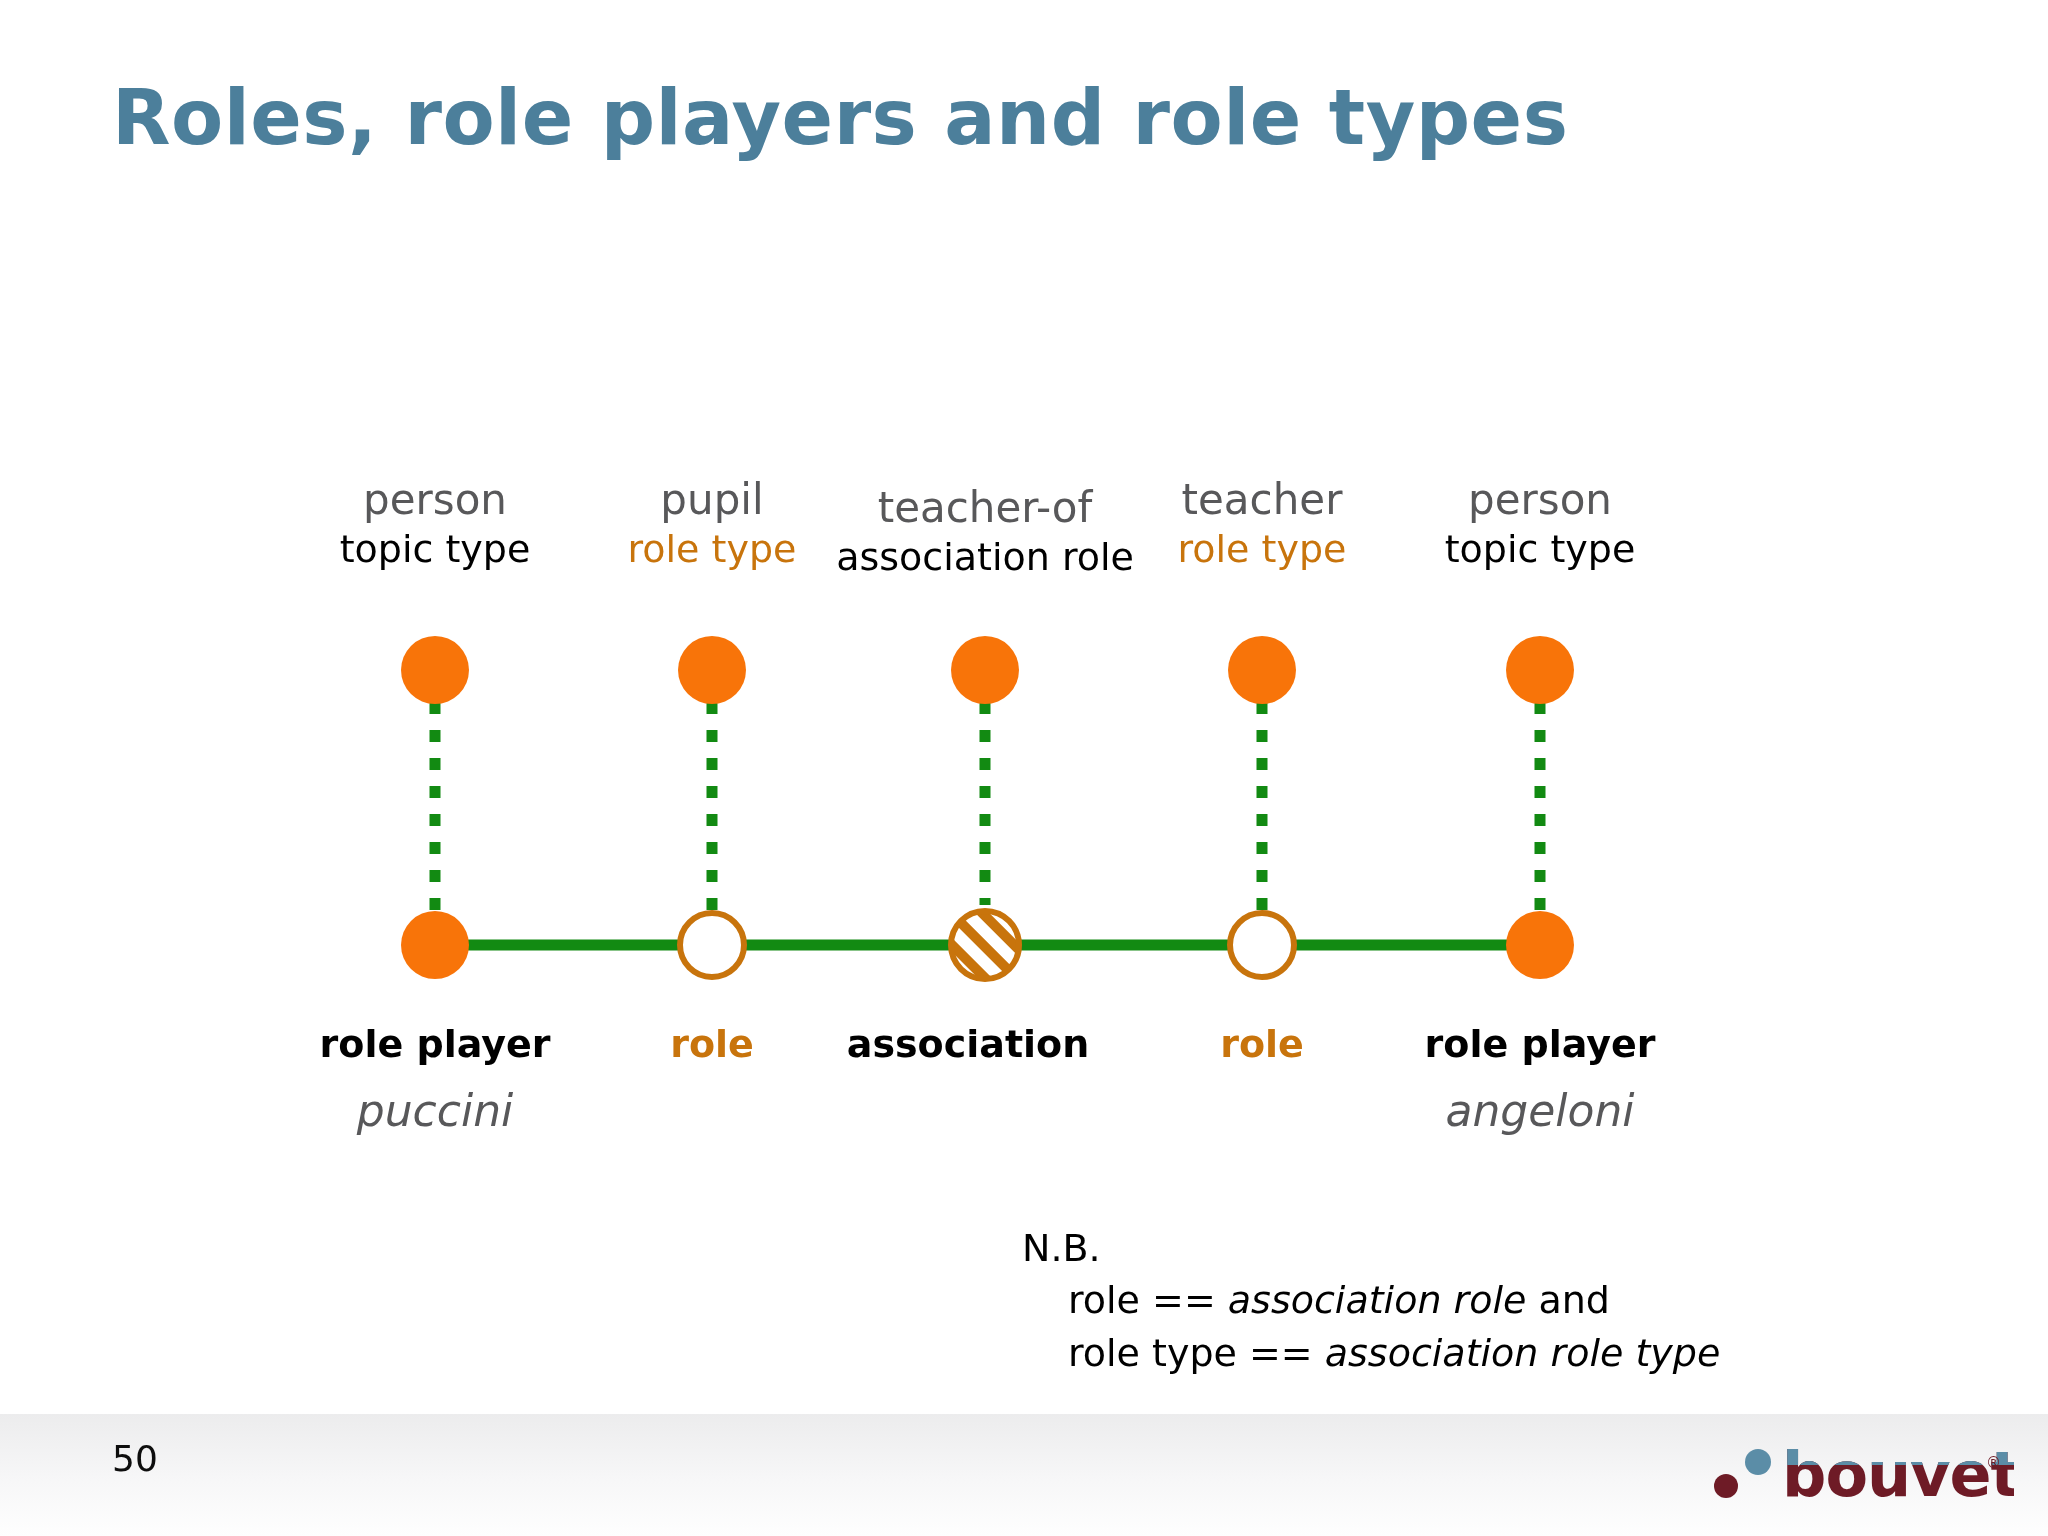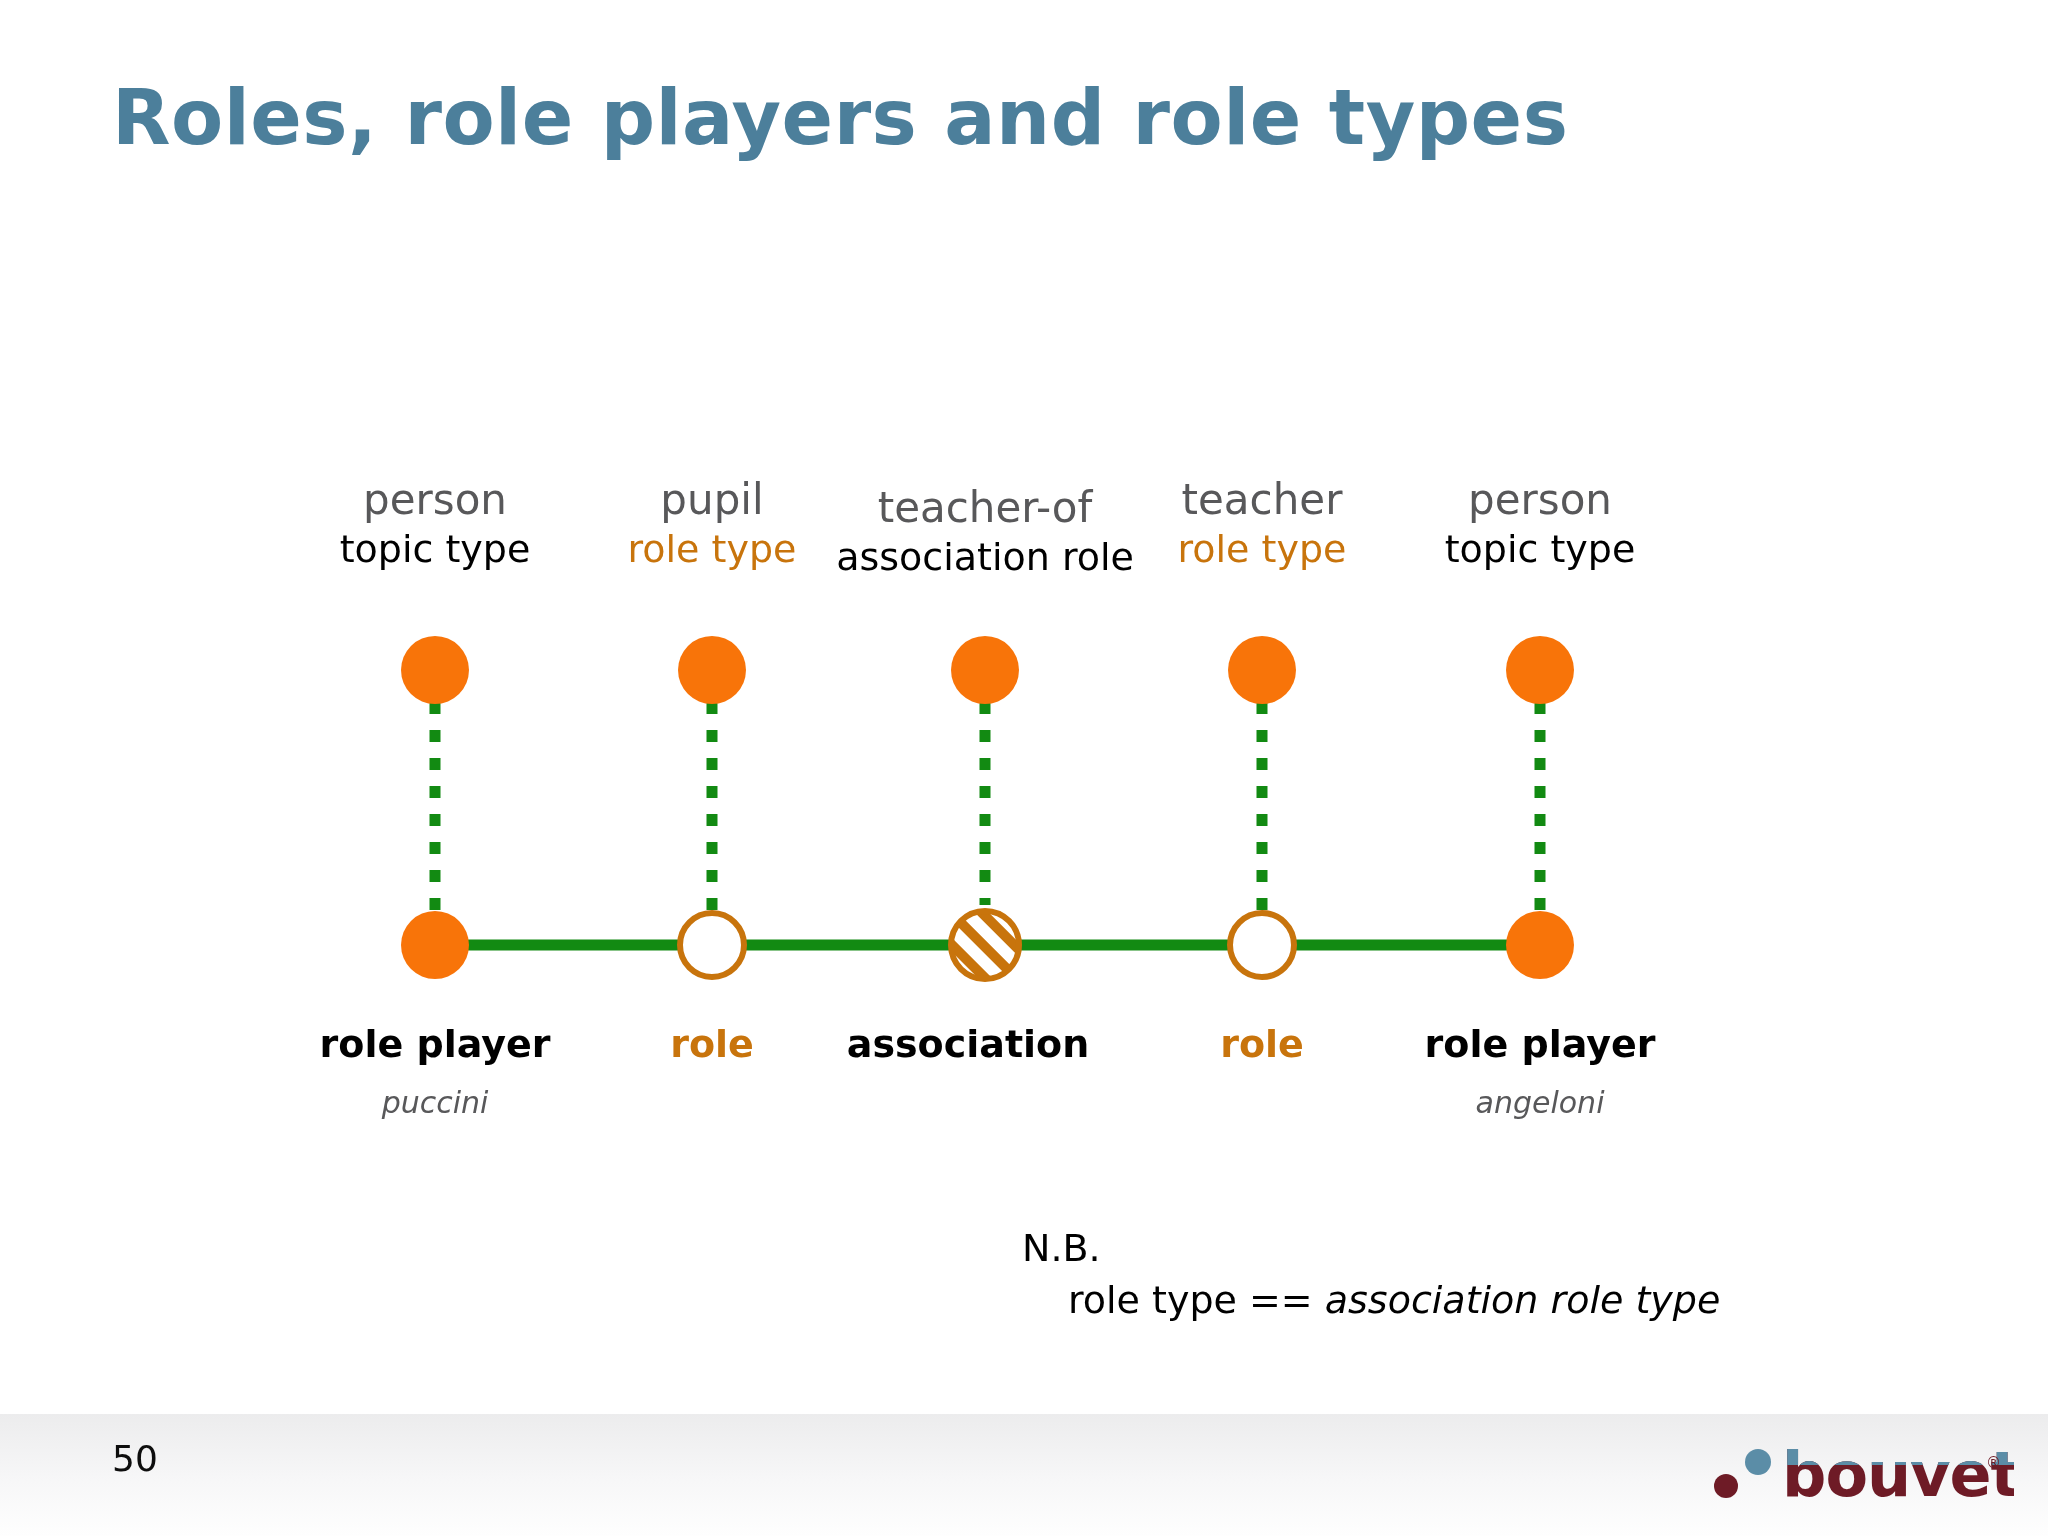--- a/index.html
+++ b/index.html
@@ -71,21 +71,21 @@
     color: #000000;
     font-weight: bold;
   }
   .bottom-label.orange { color: #c8740c; }
 
   .instance-label {
     position: absolute;
     transform: translateX(-50%);
     text-align: left;
     white-space: nowrap;
-    font-size: 30px;
+    font-size: 44px;
     font-style: italic;
     color: #58585a;
   }
 
   
   #nb-note {
     position: absolute;
     left: 1022px;
     top: 1222px;
     font-size: 38px;
@@ -181,20 +181,21 @@
   <div class="bottom-label orange" style="left:712px; top:1022px;">role</div>
   <div class="bottom-label" style="left:968px; top:1022px;">association</div>
   <div class="bottom-label orange" style="left:1262px; top:1022px;">role</div>
   <div class="bottom-label" style="left:1540px; top:1022px;">role player</div>
 
   <div class="instance-label" style="left:435px; top:1085px;">puccini</div>
   <div class="instance-label" style="left:1540px; top:1085px;">angeloni</div>
 
   <div id="nb-note">
     <div>N.B.</div>
+    <div class="nb-indent"><span>role == </span><i>association role</i><span> and</span></div>
     <div class="nb-indent"><span>role type == </span><i>association role type</i><span></span></div>
   </div>
 </div>
 
 <div id="footer-band"></div>
 
 <div id="page-number">50</div>
 
 <svg id="brand-logo" viewBox="0 0 300 78">
 

